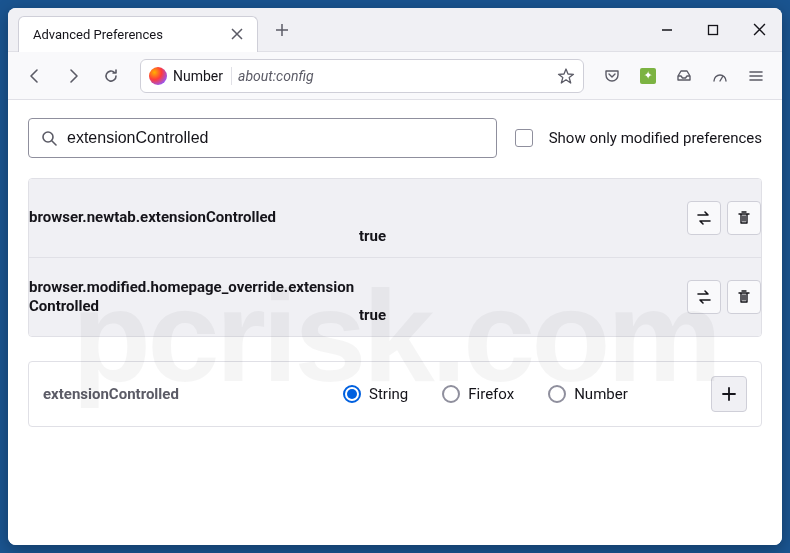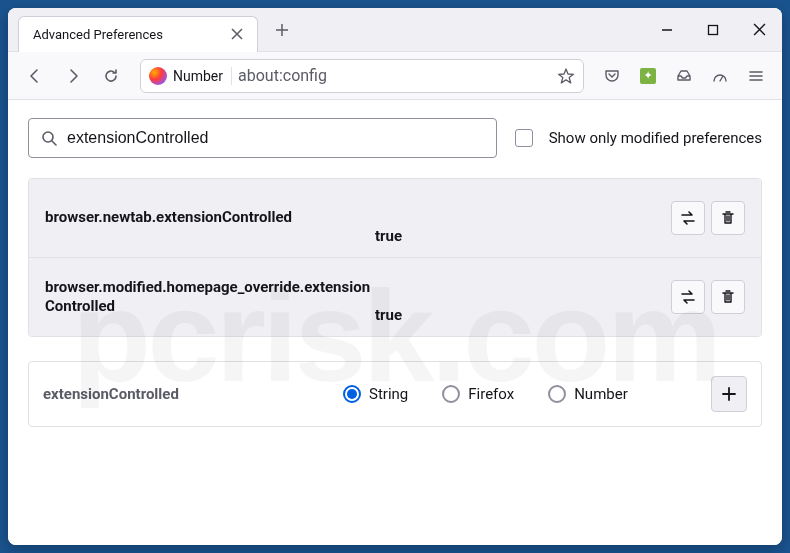--- a/index.html
+++ b/index.html
@@ -97,21 +97,21 @@
     display: flex; align-items: center; gap: 6px;
     font-size: 14px; color: #15141a;
     padding-right: 8px;
     border-right: 1px solid #e0e0e6;
   }
   .ff-logo {
     width: 18px; height: 18px;
     background: radial-gradient(circle at 30% 30%, #ffb000, #ff3b3b 40%, #9059ff 80%);
     border-radius: 50%;
   }
-  .urlbar-text { font-size: 16px; color: #5b5b66; }
+  .urlbar-text { font-size: 14px; color: #5b5b66; font-style: italic; }
   .urlbar-star { margin-left: auto; color: #5b5b66; }
   .tool-icons { display: flex; gap: 4px; align-items: center; }
   .tool-icon {
     width: 32px; height: 32px;
     display: flex; align-items: center; justify-content: center;
     color: #5b5b66; cursor: pointer; border-radius: 4px;
   }
   .green-sq { width: 16px; height: 16px; background: #7cb342; border-radius: 2px; display:flex;align-items:center;justify-content:center;color:#fff;font-size:11px; }
   .content {
     flex: 1;
@@ -152,21 +152,21 @@
   }
   .pref-list {
     border: 1px solid #e0e0e6;
     border-radius: 4px;
     overflow: hidden;
     margin-bottom: 24px;
   }
   .pref-row {
     display: flex;
     align-items: center;
-    padding: 12px 16px;
+    padding: 12px 0;
     background: #f0f0f4;
     border-top: 1px solid #e0e0e6;
     font-size: 15px;
     font-weight: 700;
     color: #15141a;
   }
   .pref-row:first-child { border-top: none; }
   .pref-name { width: 330px; word-break: break-word; line-height: 1.3; }
   .pref-val { flex: 1; margin-top: 36px; }
   .row-actions { display: flex; gap: 6px; }

